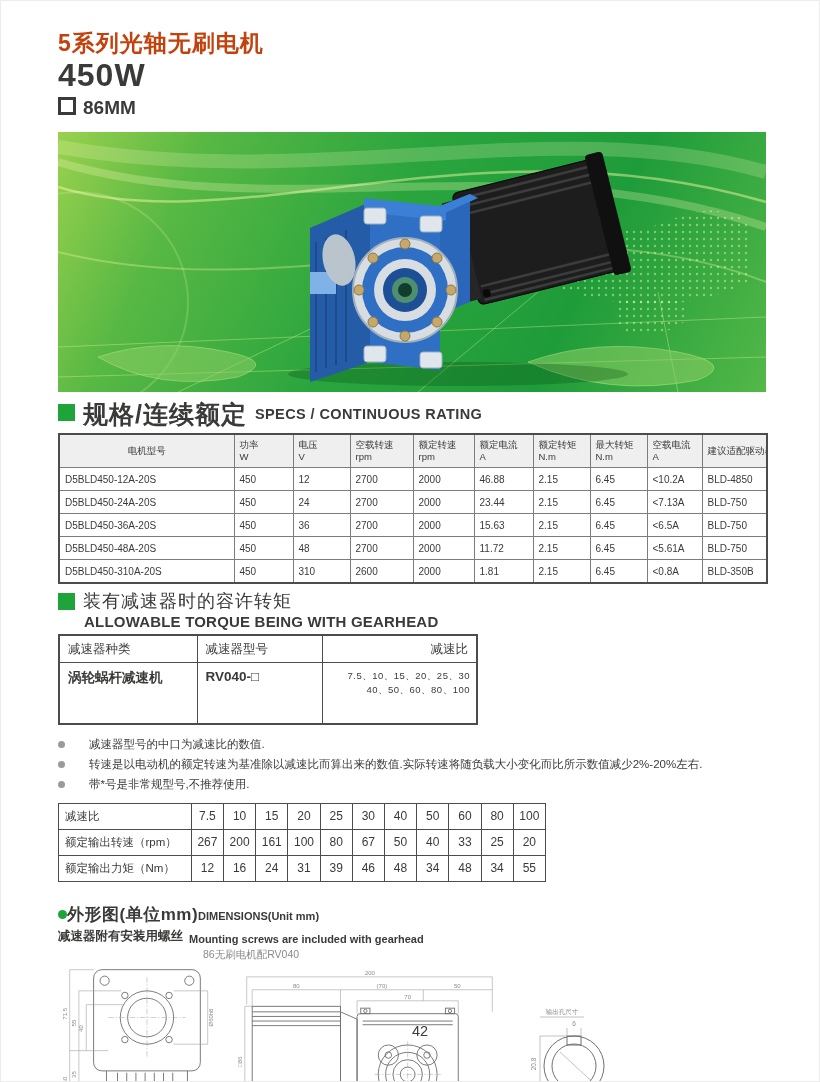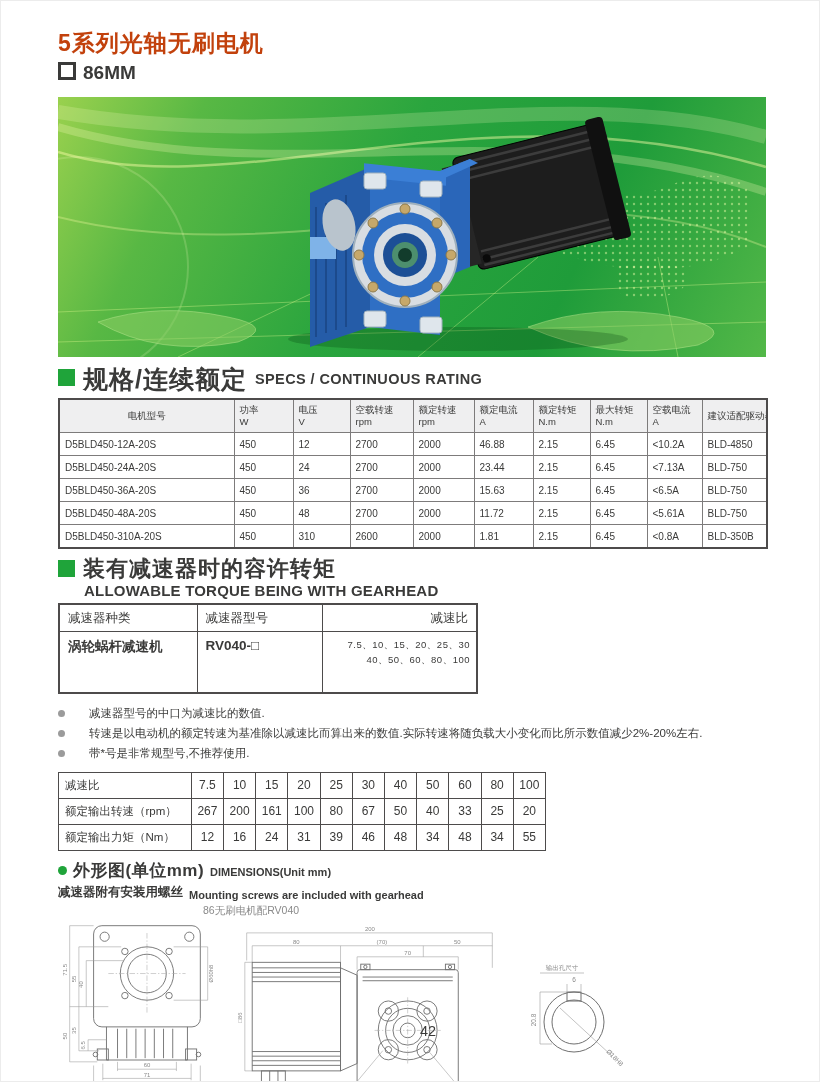--- a/index.html
+++ b/index.html
@@ -18,21 +18,21 @@
           background:linear-gradient(115deg,#9ad14e 0%,#58b844 18%,#2aa53e 45%,#1f9c3a 72%,#53b848 100%);}
   .banner svg{position:absolute;left:0;top:0;}
 
   
   .sec{display:flex;align-items:center;gap:8px;margin-top:10px;}
   .sec-sq{width:17px;height:17px;background:#1fa43a;margin-bottom:4px;flex:none;}
   .sec-cn{font-size:25px;font-weight:bold;letter-spacing:1px;line-height:1;}
   .sec-en{font-size:14.5px;font-weight:bold;margin-bottom:2px;letter-spacing:.4px;}
   .sec2{display:flex;align-items:center;gap:8px;margin-top:8px;}
   .sec2 .sec-sq{margin-bottom:0;}
-  .sec2-cn{font-size:22px;font-weight:bold;letter-spacing:1px;line-height:1.05;}
+  .sec2-cn{font-size:18px;font-weight:normal;letter-spacing:1px;line-height:1.05;}
   .sec2-en{font-size:15px;font-weight:bold;margin-left:26px;margin-top:2px;letter-spacing:.2px;}
 
   
   .t1{border-collapse:collapse;table-layout:fixed;width:708px;margin-top:6px;border:2px solid #4d4b4b;}
   .t1 th,.t1 td{border:1px solid #7d7b7b;padding:1px 5px;overflow:hidden;white-space:nowrap;}
   .t1 th{background:#efeff0;font-weight:normal;font-size:9.5px;text-align:left;height:30px;vertical-align:middle;line-height:1.3;}
   .t1 th.c{text-align:center;}
   .t1 td{font-size:10px;height:20px;}
 
   
@@ -47,41 +47,42 @@
   .notes{margin-top:13px;}
   .note{display:flex;gap:24px;font-size:11.5px;line-height:1.2;align-items:flex-start;margin-bottom:6px;}
   .bullet{width:7px;height:7px;border-radius:50%;background:#9b9b9b;margin-top:3px;flex:none;}
 
   
   .t3{border-collapse:collapse;table-layout:fixed;width:488px;margin-top:11px;border:1.5px solid #4d4b4b;}
   .t3 td{border:1px solid #4d4b4b;font-size:12px;height:25px;padding:0;text-align:center;}
   .t3 td.lbl{text-align:left;padding-left:6px;font-size:11.5px;}
 
   
-  .dimhead{display:flex;align-items:baseline;gap:6px;margin-top:8px;}
+  .dimhead{display:flex;align-items:baseline;margin-top:21px;}
   .gdot{width:9px;height:9px;border-radius:50%;background:#1fa43a;align-self:center;flex:none;}
   .dim-cn{font-size:17px;font-weight:bold;letter-spacing:.5px;}
   .dim-en{font-size:11px;font-weight:bold;}
   .dimsub{margin-top:2px;font-size:12.5px;font-weight:bold;display:flex;gap:6px;align-items:flex-end;}
   .dimsub .en{font-size:11px;}
   .drawlabel{margin-left:145px;margin-top:3px;color:#8a8a8a;font-size:10.5px;}
   .draw{display:block;}
   .draw text{fill:#8a8a8a;font-size:6.5px;font-family:"Liberation Sans","DejaVu Sans",sans-serif;}
   .oline{stroke:#707070;stroke-width:1;fill:none;}
   .dline{stroke:#9a9a9a;stroke-width:.6;fill:none;}
   .cline{stroke:#9a9a9a;stroke-width:.5;stroke-dasharray:6 2 1.5 2;fill:none;}
-  .pageno{position:absolute;left:16px;top:1022px;width:708px;text-align:center;font-size:14.5px;color:#3a3a39;}
+  .pageno{position:absolute;left:8px;top:1022px;width:708px;text-align:center;font-size:14.5px;color:#3a3a39;}
 </style>
 </head>
 <body>
 
 <div class="page">
   <div class="content">
 
     <div class="title-cn">5系列光轴无刷电机</div>
+    <div class="title-power">450W</div>
     <div class="title-frame">
       <span class="sq"></span>
       <span>86MM</span>
     </div>
 
     <div class="banner">
       <svg width="708" height="260" viewBox="0 0 708 260">
         <defs>
           <pattern id="dots" width="7" height="7" patternUnits="userSpaceOnUse">
             <circle cx="2" cy="2" r="1.2" fill="rgba(240,255,170,0.45)"></circle>

